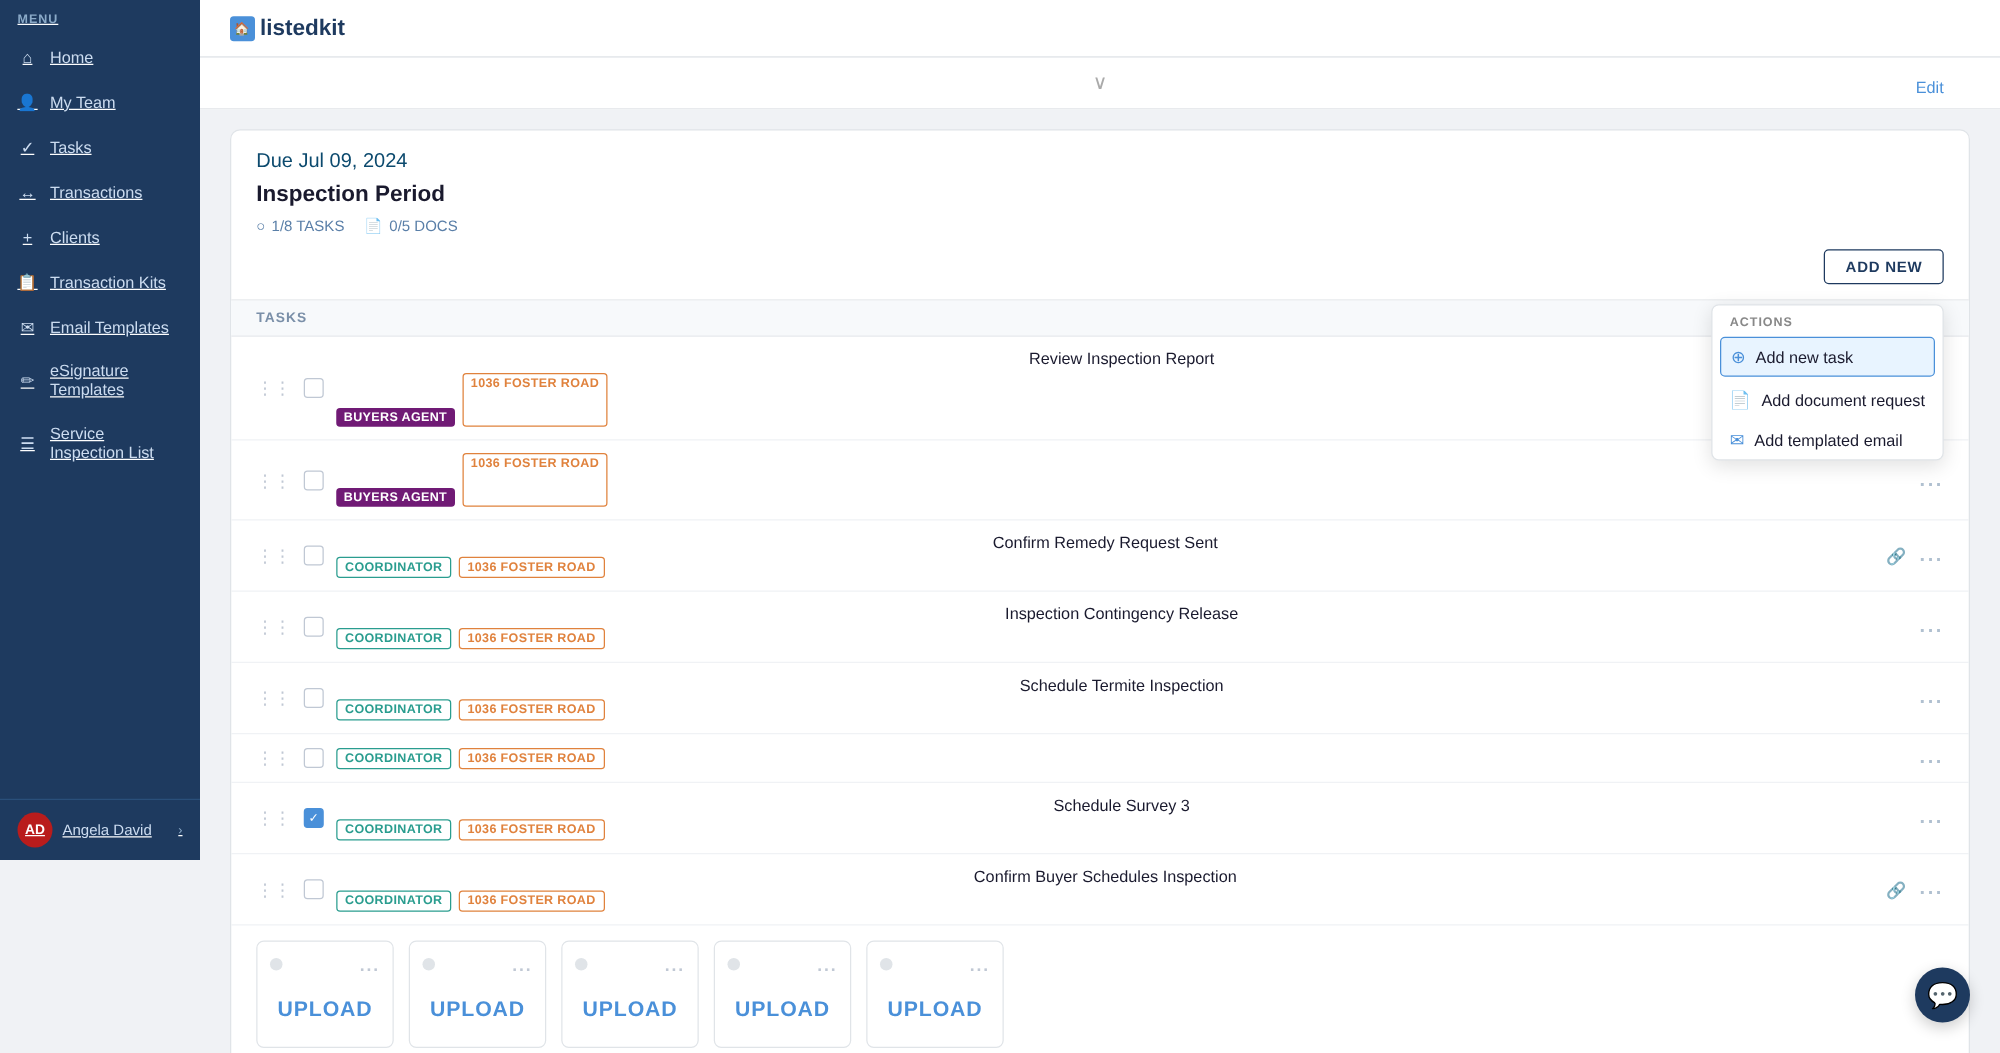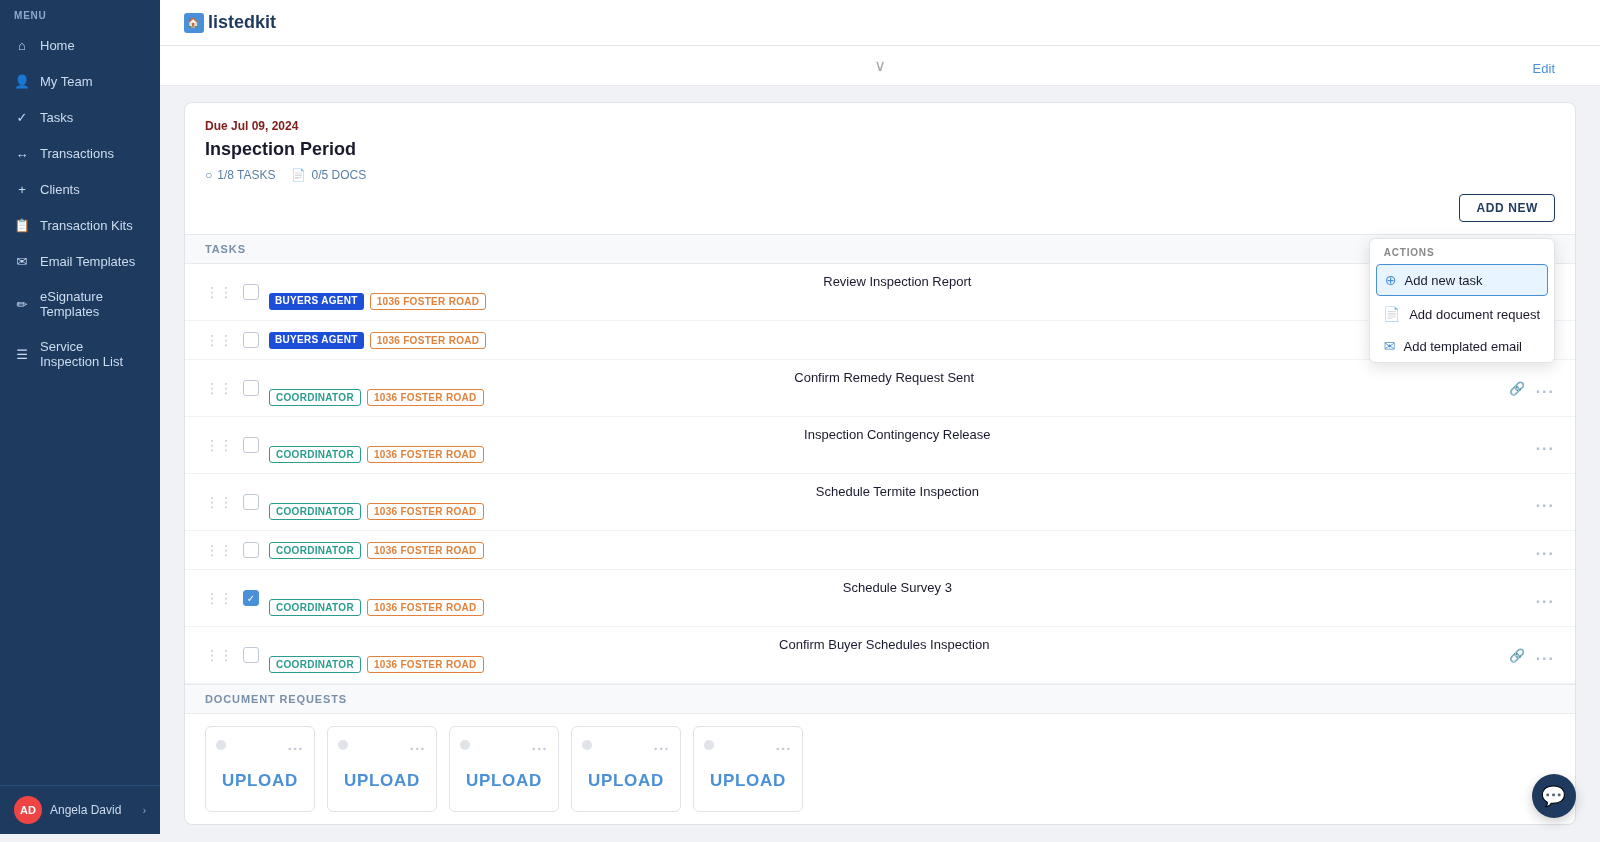--- a/index.html
+++ b/index.html
@@ -6,22 +6,23 @@
     body { font-family: -apple-system, BlinkMacSystemFont, 'Segoe UI', sans-serif; background: #f0f2f5; display: flex; height: 842px; overflow: hidden; }
 
     
     .sidebar {
       width: 160px;
       min-width: 160px;
       background: #1e3a5f;
       color: #fff;
       display: flex;
       flex-direction: column;
-      height: 834px;
+      height: 688px;
       position: relative;
+      text-decoration: underline;
     }
     .sidebar-menu-label {
       font-size: 10px;
       color: #8baac8;
       padding: 10px 14px 6px;
       letter-spacing: 0.08em;
       font-weight: 600;
       text-transform: uppercase;
     }
     .sidebar-item {
@@ -49,21 +50,21 @@
       padding: 10px 14px;
       display: flex;
       align-items: center;
       gap: 8px;
       cursor: pointer;
     }
     .avatar-circle {
       width: 28px;
       height: 28px;
       border-radius: 50%;
-      background: #ef4444;
+      background: #b91c1c;
       display: flex;
       align-items: center;
       justify-content: center;
       font-size: 11px;
       font-weight: 600;
       color: #fff;
       flex-shrink: 0;
       text-align: right;
     }
     .sidebar-user-name { font-size: 12px; color: #ccdcf0; flex: 1; }
@@ -133,23 +134,23 @@
     .section-card {
       background: #fff;
       margin: 16px 24px;
       border-radius: 8px;
       border: 1px solid #e0e4e8;
     }
     .section-header {
       padding: 16px 20px 12px;
     }
     .due-date {
-      font-size: 12px;
-      color: #7f1d1d;
-      font-weight: 700;
+      font-size: 16px;
+      color: #0c4a6e;
+      font-weight: 400;
       margin-bottom: 6px;
     }
     .section-title {
       font-size: 18px;
       font-weight: 600;
       color: #1a1a2e;
     }
     .section-meta {
       display: flex;
       align-items: center;
@@ -277,21 +278,21 @@
       margin-bottom: 4px;
     }
     .task-tags { display: flex; gap: 6px; flex-wrap: wrap; }
     .tag {
       font-size: 10px;
       font-weight: 600;
       padding: 2px 6px;
       border-radius: 3px;
       letter-spacing: 0.03em;
     }
-    .tag-blue { background: #1d4ed8; color: #fff; }
+    .tag-blue { background: #701a75; color: #fff; margin-top: 28px; }
     .tag-orange { background: transparent; border: 1px solid #e0823d; color: #e0823d; }
     .tag-teal { background: transparent; border: 1px solid #2a9d8f; color: #2a9d8f; }
     .task-link-icon { font-size: 13px; color: #b0c0d0; }
     .task-menu {
       color: #b0c0d0;
       font-size: 16px;
       cursor: pointer;
       letter-spacing: 2px;
       font-weight: 700;
     }
@@ -570,21 +571,20 @@
               <div class="task-tags">
                 <span class="tag tag-teal">COORDINATOR</span>
                 <span class="tag tag-orange">1036 FOSTER ROAD</span>
               </div>
             </div>
             <span class="task-link-icon">🔗</span>
             <span class="task-menu">...</span>
           </div>
         </div>
 
-      <div class="doc-requests-label">DOCUMENT REQUESTS</div>
       <div class="doc-requests-grid" id="doc-cards-container">
           <div class="doc-card">
     <div class="doc-card-top">
       <div class="doc-dot"></div>
       <span class="doc-menu">...</span>
     </div>
     <div class="doc-upload-area">
       <span class="upload-btn">UPLOAD</span>
     </div>
   </div>

